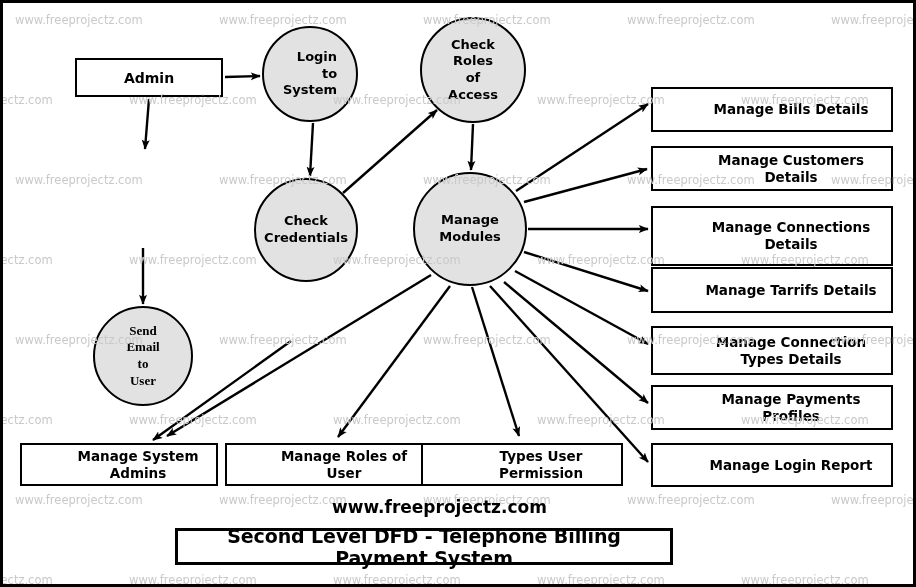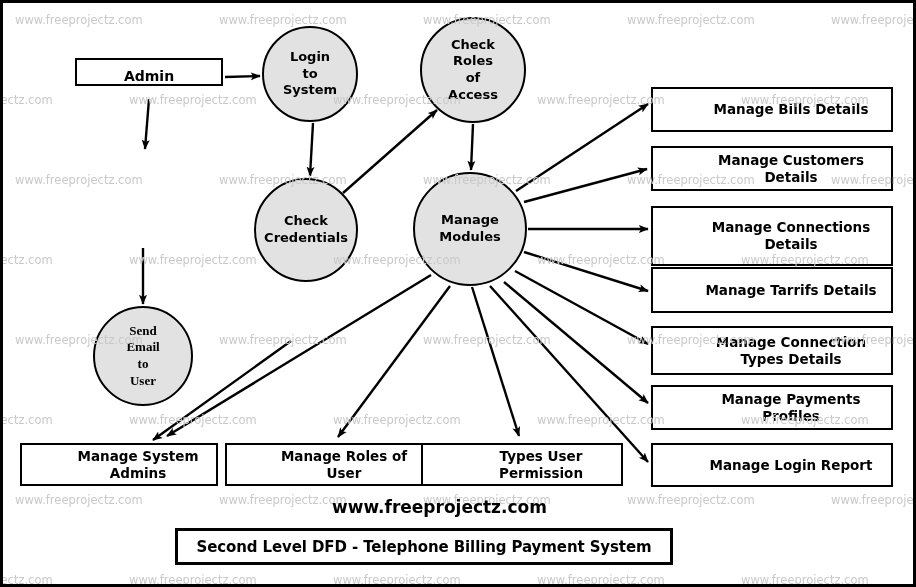--- a/index.html
+++ b/index.html
@@ -77,21 +77,21 @@
     background: #ffffff;
     border: 2.5px solid #000000;
     font-weight: bold;
     font-size: 14px;
     color: #000;
   }
   .titlebox {
     background: #ffffff;
     border: 3px solid #000000;
     font-weight: bold;
-    font-size: 15px;
+    font-size: 19px;
     color: #000;
     letter-spacing: -0.1px;
   }
   .sitelabel {
     position: absolute;
     z-index: 6;
     font-weight: bold;
     font-size: 17px;
     color: #000;
     white-space: nowrap;
@@ -165,25 +165,25 @@
       <div class="wm" style="left: 420px; top: 490px;">www.freeprojectz.com</div>
       <div class="wm" style="left: 624px; top: 490px;">www.freeprojectz.com</div>
       <div class="wm" style="left: 828px; top: 490px;">www.freeprojectz.com</div>
       <div class="wm" style="left: -78px; top: 570px;">www.freeprojectz.com</div>
       <div class="wm" style="left: 126px; top: 570px;">www.freeprojectz.com</div>
       <div class="wm" style="left: 330px; top: 570px;">www.freeprojectz.com</div>
       <div class="wm" style="left: 534px; top: 570px;">www.freeprojectz.com</div>
       <div class="wm" style="left: 738px; top: 570px;">www.freeprojectz.com</div>
     </div>
 
-  <div class="node entity" style="left:72px; top:55px; width:148px; height:28px;align-items:flex-end;">
+  <div class="node entity" style="left:72px; top:55px; width:148px; height:39px;">
     <span>Admin</span>
   </div>
 
-  <div class="node circle" style="left:259px; top:23px; width:96px; height:96px;">
+  <div class="node circle" style="left:259px; top:23px; width:96px; height:96px;text-align:right;">
     <span>Login<br>to<br>System</span>
   </div>
 
   <div class="node circle" style="left:417px; top:14px; width:106px; height:106px;">
     <span>Check<br>Roles<br>of<br>Access</span>
   </div>
 
 
   <div class="node circle" style="left:251px; top:175px; width:104px; height:104px;">
     <span>Check<br>Credentials</span>

